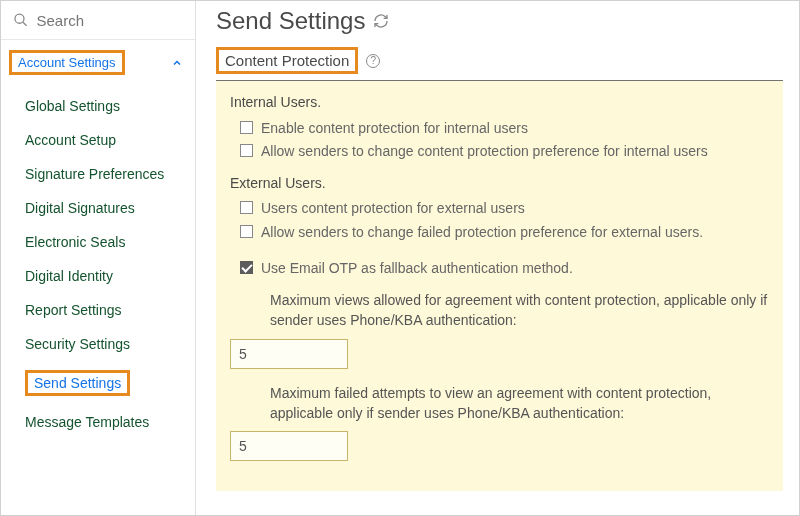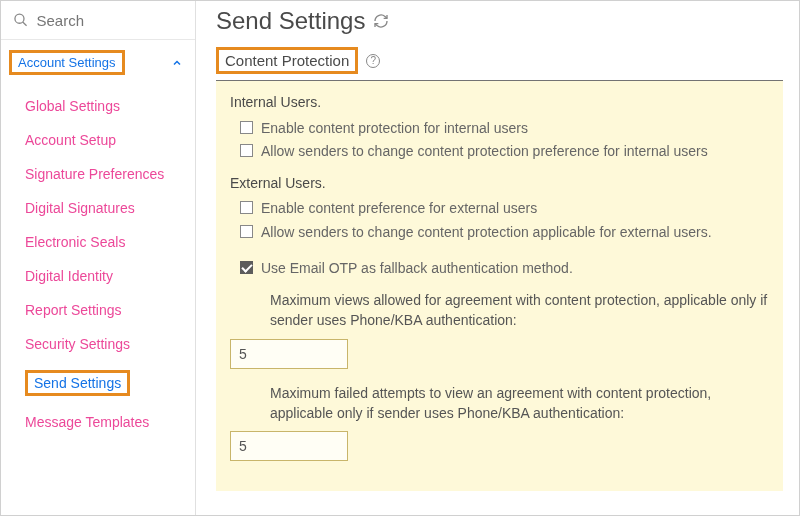--- a/index.html
+++ b/index.html
@@ -44,21 +44,21 @@
       cursor: pointer;
     }
     .nav-header-label {
       border: 3px solid #e68a1f;
       padding: 2px 6px;
     }
     .chevron { width: 12px; height: 12px; }
     .nav-list { list-style: none; padding: 4px 0; }
     .nav-item {
       padding: 9px 8px 9px 24px;
-      color: #ec4899;
+      color: #14532d;
       font-size: 14px;
       cursor: pointer;
     }
     .nav-item.active {
       color: #1473e6;
     }
     .nav-item.active span {
       border: 3px solid #e68a1f;
       padding: 2px 6px;
       display: inline-block;
@@ -232,25 +232,25 @@
         <span>Enable content protection for internal users</span>
       </div>
       <div class="check-row">
         <span class="chk"></span>
         <span>Allow senders to change content protection preference for internal users</span>
       </div>
 
       <div class="group-label mt">External Users.</div>
       <div class="check-row">
         <span class="chk"></span>
-        <span>Enable content preference for external users</span>
-      </div>
-      <div class="check-row">
-        <span class="chk"></span>
-        <span>Allow senders to change content protection applicable for external users.</span>
+        <span>Users content protection for external users</span>
+      </div>
+      <div class="check-row">
+        <span class="chk"></span>
+        <span>Allow senders to change failed protection preference for external users.</span>
       </div>
 
       <div class="check-row standalone">
         <span class="chk checked"></span>
         <span>Use Email OTP as fallback authentication method.</span>
       </div>
 
       <div class="field-label">Maximum views allowed for agreement with content protection, applicable only if sender uses Phone/KBA authentication:</div>
       <input class="num-input" value="5" style="">
 

